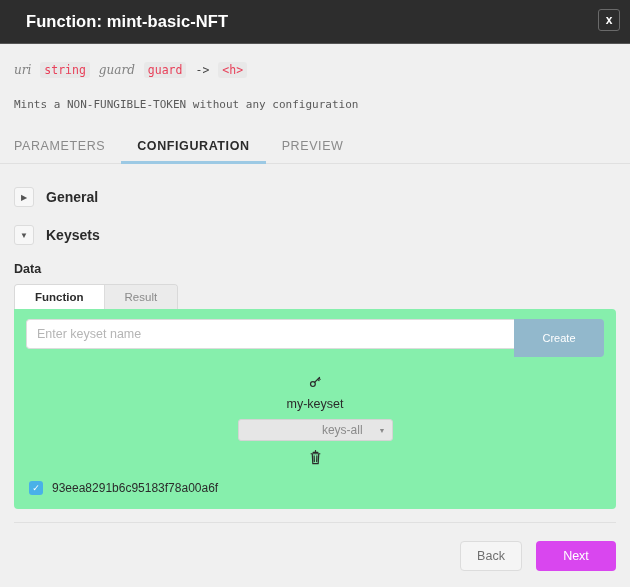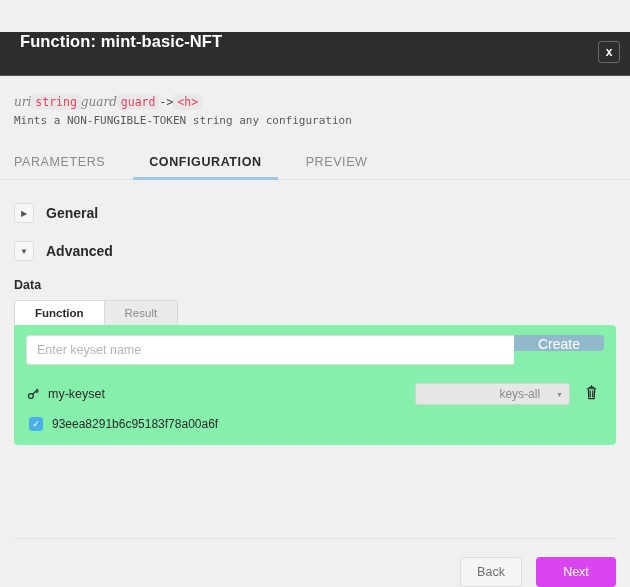--- a/index.html
+++ b/index.html
@@ -11,23 +11,22 @@
     overflow: hidden;
   }
 
   
   .titlebar {
     position: relative;
     height: 44px;
     background: #2d2d2d;
     border-bottom: 1px solid #555;
     display: flex;
-    align-items: flex-start;
-    padding: 0 20px;
-    margin-top: 32px;
+    align-items: center;
+    padding: 0 26px;
   }
   .titlebar-title {
     color: #ffffff;
     font-size: 16.5px;
     font-weight: bold;
     letter-spacing: 0.1px;
   }
   .close-btn {
     position: absolute;
     right: 10px;
@@ -47,21 +46,22 @@
     line-height: 1;
   }
 
   
   .sig-area { padding: 18px 14px 0 14px; }
   .signature {
     font-family: "DejaVu Sans Mono", monospace;
     font-size: 11.5px;
     display: flex;
     align-items: center;
-    margin-bottom: 4px;
+    gap: 9px;
+    margin-bottom: 20px;
   }
   .tok-arg {
     color: #808080;
     font-style: italic;
     font-family: "DejaVu Serif", serif;
     font-size: 12px;
   }
   .tok-type {
     color: #e8415a;
     background: #e8e8e8;
@@ -79,21 +79,21 @@
     font-family: "DejaVu Sans Mono", monospace;
     font-size: 11px;
     color: #5a5a5a;
     margin-bottom: 20px;
   }
 
   
   .tabs {
     display: flex;
     align-items: center;
-    gap: 12px;
+    gap: 0;
     border-bottom: 1px solid #e0e0e0;
     padding: 0 14px;
     margin: 0 0 0 0;
   }
   .tab {
     padding: 8px 16px 8px 16px;
     font-size: 12.5px;
     letter-spacing: 0.6px;
     color: #8a8a8a;
     cursor: pointer;
@@ -190,35 +190,36 @@
     background: #ffffff;
     padding: 0 10px;
     font-size: 12.5px;
     color: #333;
     font-family: "Liberation Sans", sans-serif;
     outline: none;
   }
   .keyset-input::placeholder { color: #b5b5b5; }
   .create-btn {
     width: 90px;
-    height: 16px;
+    height: 38px;
     border: none;
     border-radius: 0 4px 4px 0;
     background: #92b8cc;
     color: #ffffff;
-    font-size: 14px;
+    font-size: 11px;
     cursor: pointer;
     font-family: "Liberation Sans", sans-serif;
   }
 
   .keyset-row {
     display: flex;
     align-items: center;
     gap: 8px;
     padding: 4px 0 10px 0;
+    flex-direction: column;
   }
   .key-icon {
     width: 14px; height: 14px;
     flex: none;
     display: flex; align-items: center; justify-content: center;
     color: #2b2b2b;
   }
   .keyset-name {
     font-size: 12.5px;
     color: #2b2b2b;
@@ -272,21 +273,21 @@
   .pubkey-text {
     font-size: 12px;
     color: #2b2b2b;
     font-family: "Liberation Sans", sans-serif;
   }
 
   
   .footer {
     position: absolute;
     left: 0; right: 0;
-    bottom: 16px;
+    bottom: 0;
     padding: 8px 14px 16px 14px;
   }
   .footer-divider {
     height: 1px;
     background: #e0e0e0;
     margin-bottom: 18px;
   }
   .footer-btns {
     display: flex;
     justify-content: flex-end;
@@ -326,39 +327,39 @@
 
   <div class="sig-area">
     <div class="signature">
       <span class="tok-arg">uri</span>
       <span class="tok-type">string</span>
       <span class="tok-arg">guard</span>
       <span class="tok-type">guard</span>
       <span class="tok-arrow">-&gt;</span>
       <span class="tok-type">&lt;h&gt;</span>
     </div>
-    <div class="sig-desc">Mints a NON-FUNGIBLE-TOKEN string any configuration</div>
+    <div class="sig-desc">Mints a NON-FUNGIBLE-TOKEN without any configuration</div>
   </div>
 
   <div class="tabs">
     <div class="tab">PARAMETERS</div>
     <div class="tab active">CONFIGURATION</div>
     <div class="tab">PREVIEW</div>
   </div>
 
   <div class="acc-area">
 
     <div class="acc-row">
       <span class="acc-toggle">▶</span>
       <span class="acc-label">General</span>
     </div>
 
     <div class="acc-row">
       <span class="acc-toggle">▼</span>
-      <span class="acc-label">Advanced</span>
+      <span class="acc-label">Keysets</span>
     </div>
 
     <div class="data-label">Data</div>
 
     <div class="subtabs">
       <div class="subtab active">Function</div>
       <div class="subtab">Result</div>
     </div>
 
     <div class="data-panel">

